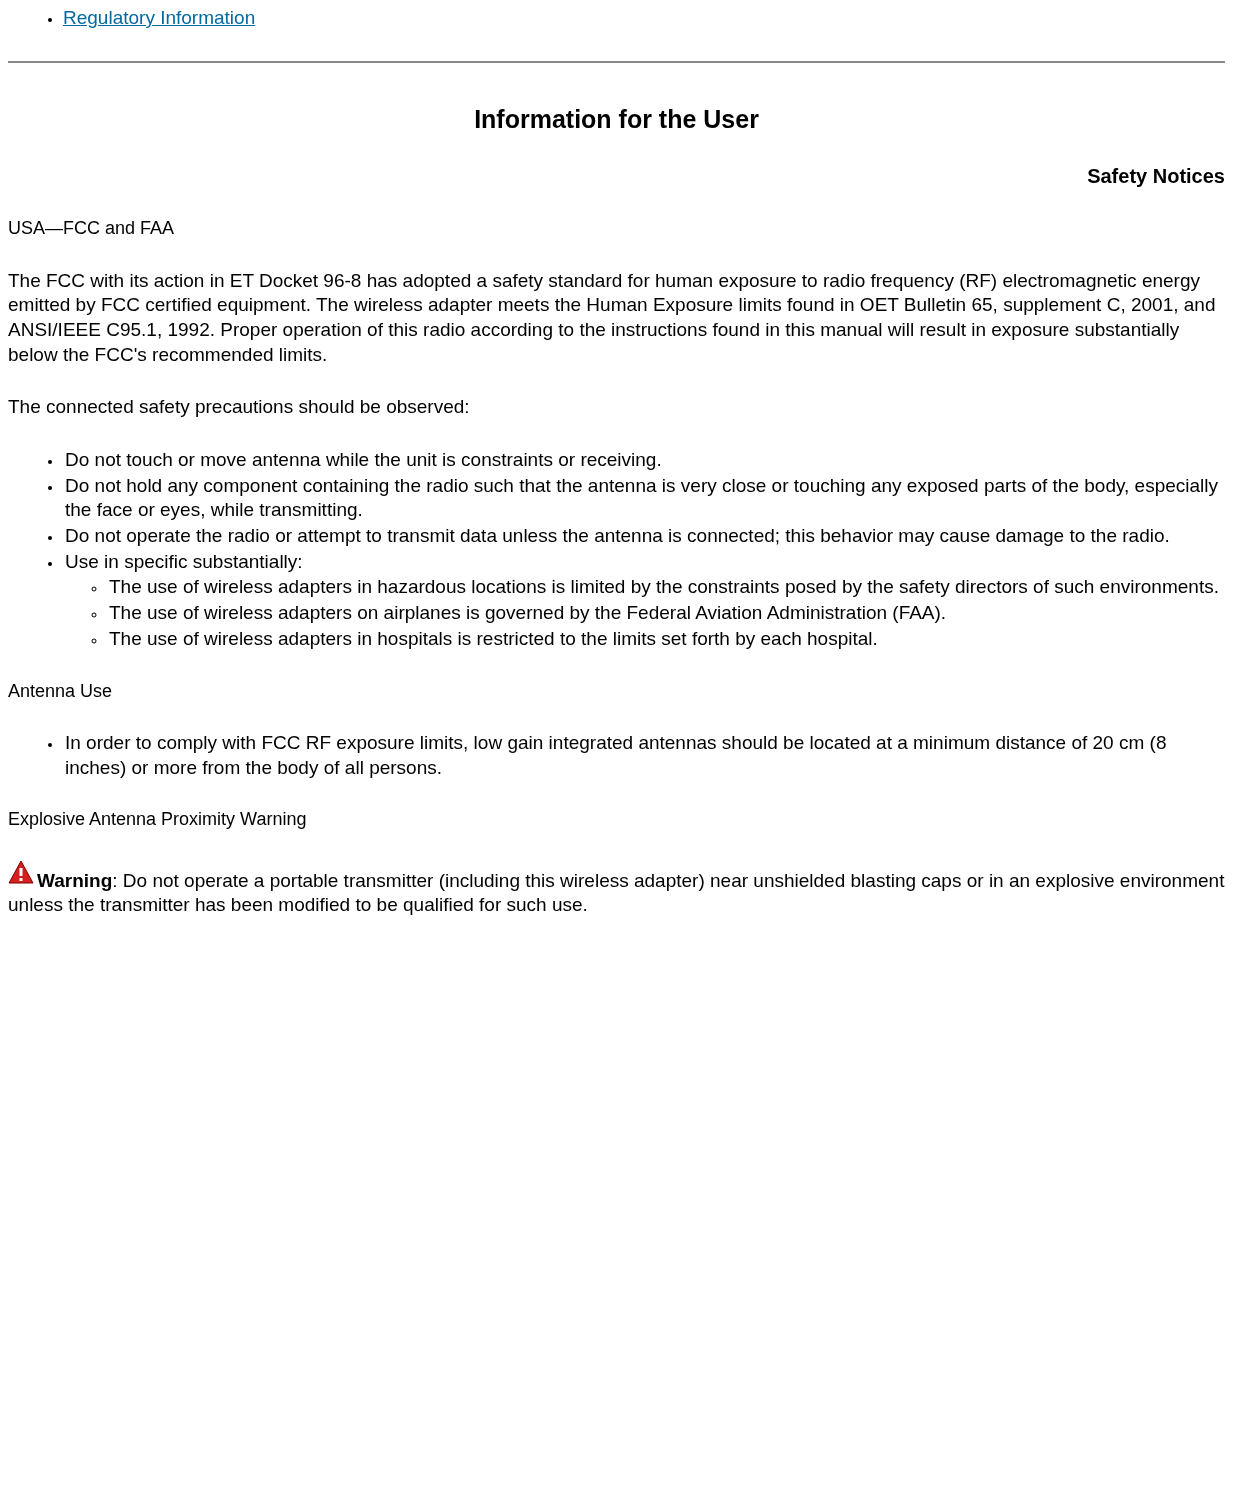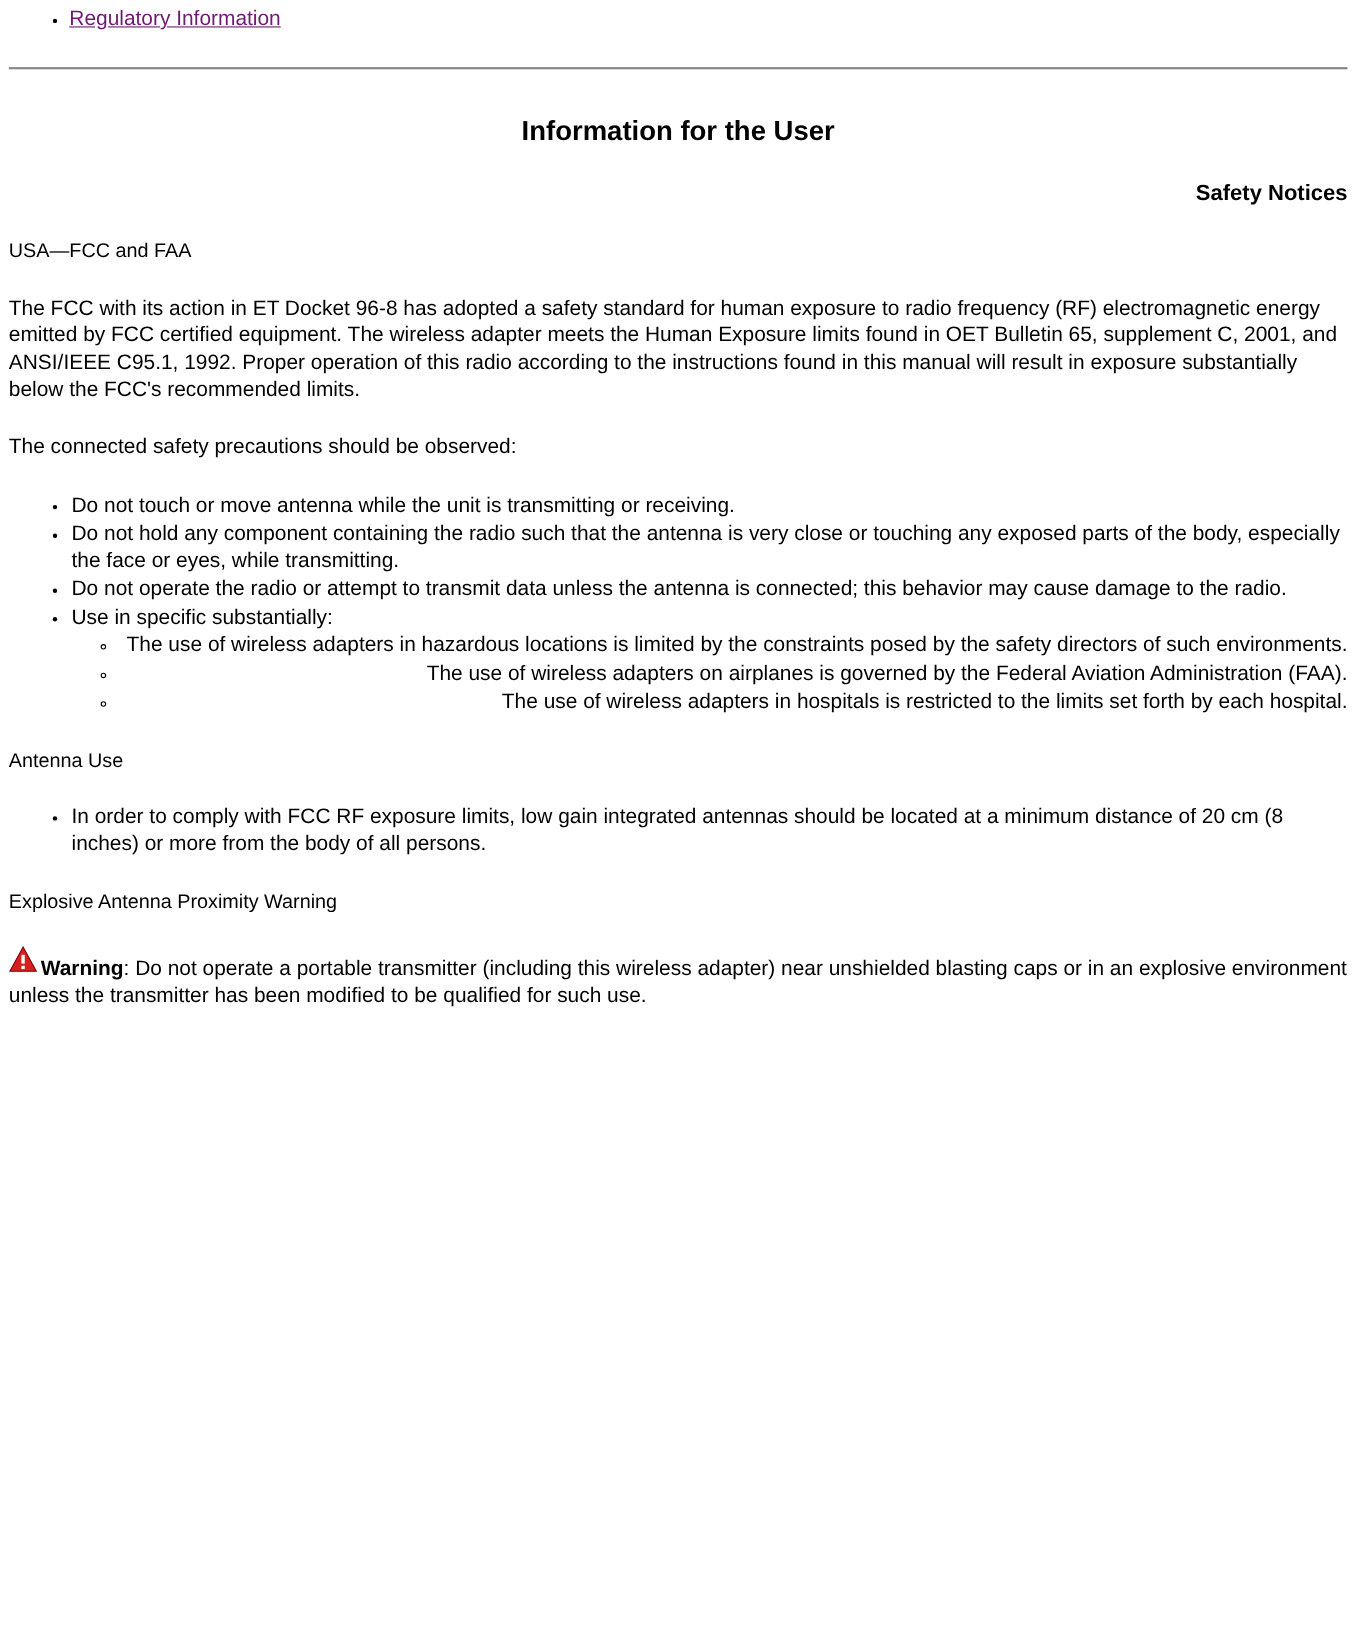--- a/index.html
+++ b/index.html
@@ -6,21 +6,21 @@
       font-family: Verdana, Geneva, sans-serif;
       font-size: 19px;
       color: #000;
       margin: 0;
       padding: 6px 8px;
       width: 1233px;
       box-sizing: border-box;
       line-height: 1.3;
     }
     .link {
-      color: #701a75;
+      color: #0369a1;
       text-decoration: underline;
     }
     .top-list {
       list-style-type: disc;
       margin: 0 0 30px 0;
       padding-left: 55px;
     }
     .top-list li::marker {
       font-size: 14px;
     }
@@ -58,21 +58,20 @@
       font-size: 14px;
     }
     .body-list li {
       padding-left: 2px;
       margin-bottom: 1px;
     }
     .sub-list {
       list-style-type: circle;
       padding-left: 42px;
       margin: 1px 0 0 0;
-      text-align: right;
     }
     .sub-list li::marker {
       font-size: 14px;
     }
     .warn-icon {
       display: inline-block;
       vertical-align: text-bottom;
       margin-right: 3px;
     }
     .warn-label {
@@ -97,21 +96,21 @@
 
 <h3>Safety Notices</h3>
 
 <h4>USA—FCC and FAA</h4>
 
 <p>The FCC with its action in ET Docket 96-8 has adopted a safety standard for human exposure to radio frequency (RF) electromagnetic energy emitted by FCC certified equipment. The wireless adapter meets the Human Exposure limits found in OET Bulletin 65, supplement C, 2001, and ANSI/IEEE C95.1, 1992. Proper operation of this radio according to the instructions found in this manual will result in exposure substantially below the FCC's recommended limits.</p>
 
 <p>The connected safety precautions should be observed:</p>
 
 <ul class="body-list">
-  <li>Do not touch or move antenna while the unit is transmitting or receiving.</li>
+  <li>Do not touch or move antenna while the unit is constraints or receiving.</li>
   <li>Do not hold any component containing the radio such that the antenna is very close or touching any exposed parts of the body, especially the face or eyes, while transmitting.</li>
   <li>Do not operate the radio or attempt to transmit data unless the antenna is connected; this behavior may cause damage to the radio.</li>
   <li>
     <span>Use in specific substantially:</span>
     <ul class="sub-list">
       <li>The use of wireless adapters in hazardous locations is limited by the constraints posed by the safety directors of such environments.</li>
       <li>The use of wireless adapters on airplanes is governed by the Federal Aviation Administration (FAA).</li>
       <li>The use of wireless adapters in hospitals is restricted to the limits set forth by each hospital.</li>
     </ul>
   </li>

